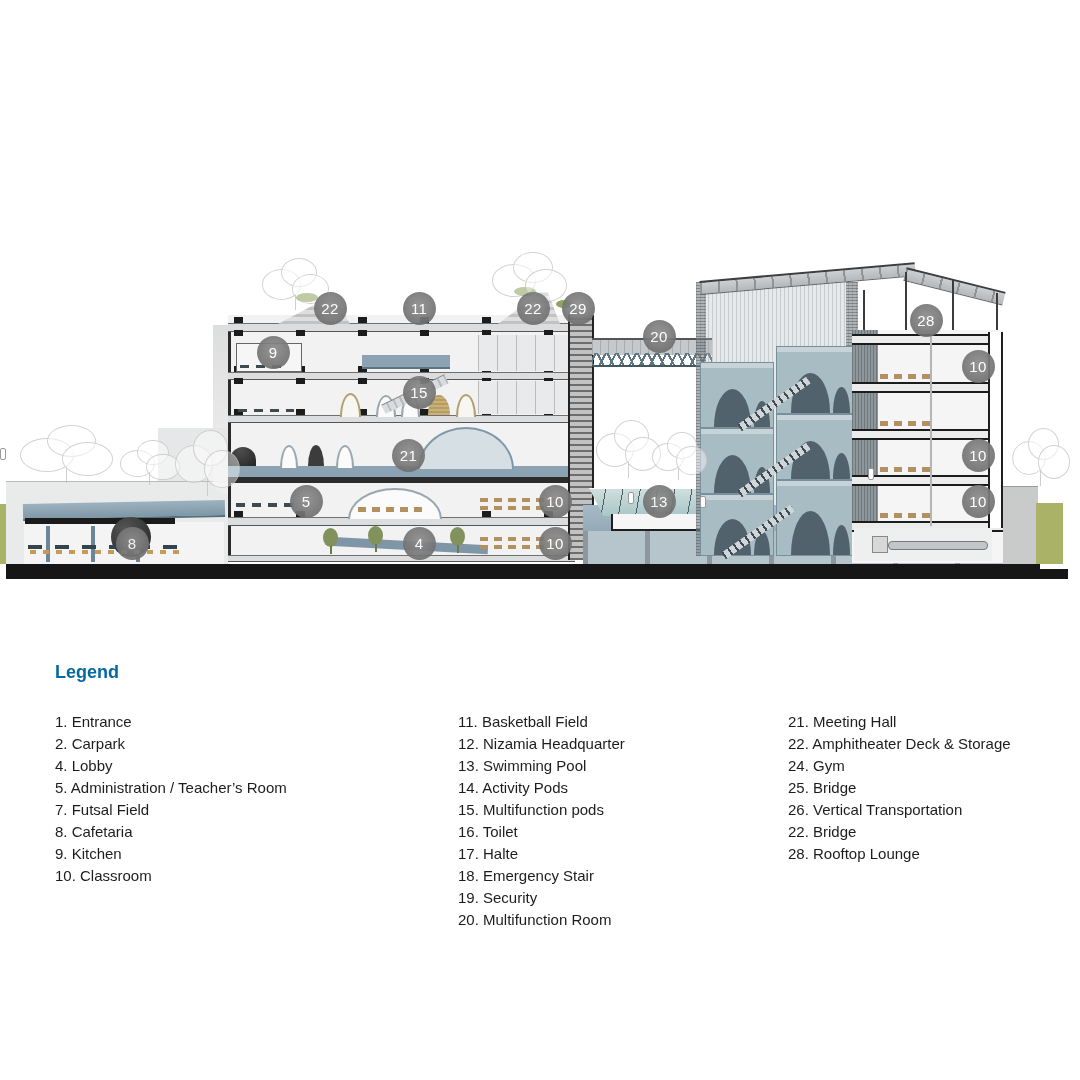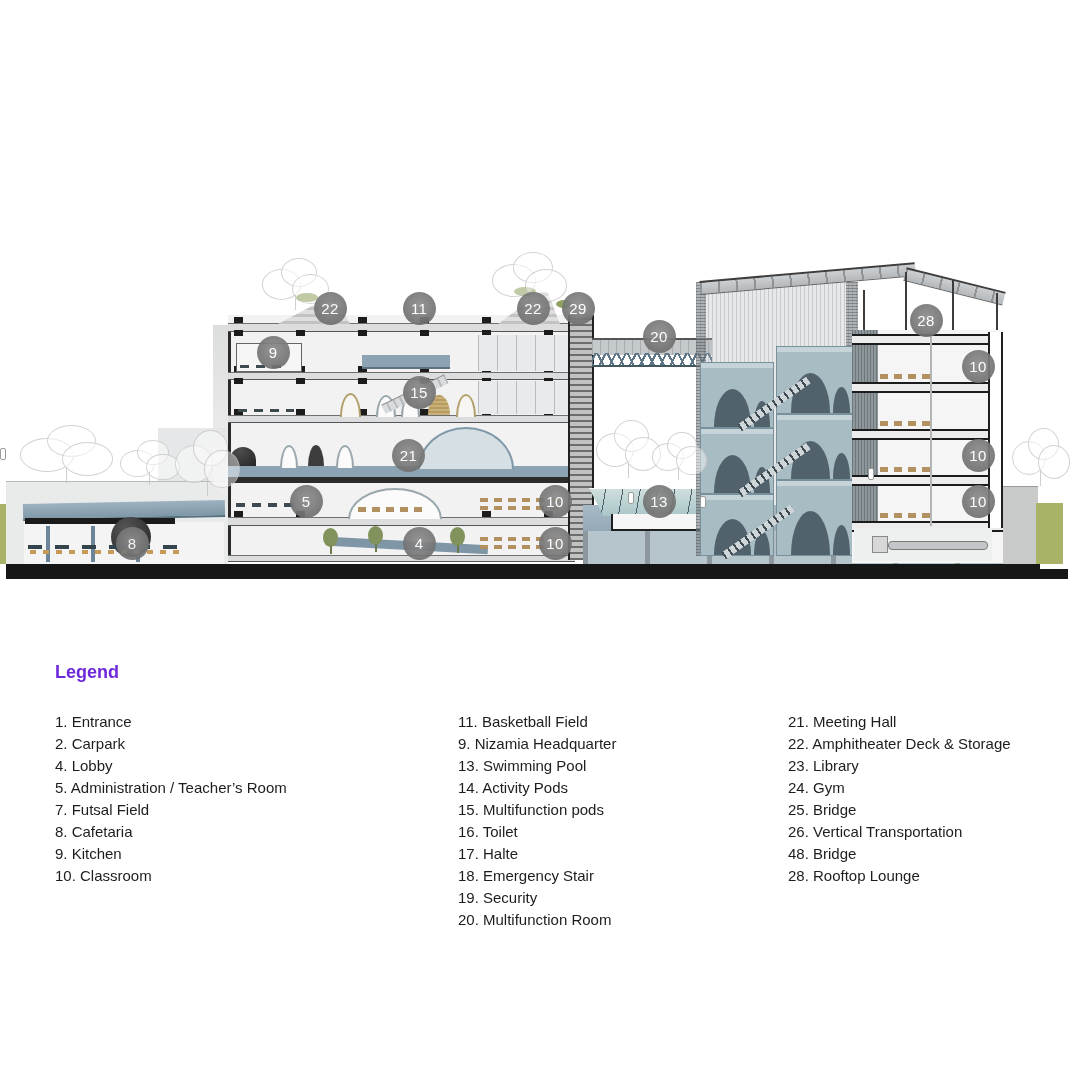--- a/index.html
+++ b/index.html
@@ -130,21 +130,21 @@
 
   .figure{position:absolute;width:4px;height:10px;background:#fff;border:1px solid #9a9a9a;border-radius:2px;}
 
   
   .marker{position:absolute;width:33px;height:33px;border-radius:50%;
           background:radial-gradient(circle at 50% 42%,#8d8d8d,#6f6f6f 75%);opacity:.92;
           display:flex;align-items:center;justify-content:center;
           color:#fff;font-size:15px;font-weight:400;letter-spacing:.3px;}
 
   
-  .legend-title{position:absolute;left:55px;top:662px;margin:0;font-size:18px;font-weight:bold;color:#6d28d9;text-align:center;}
+  .legend-title{position:absolute;left:55px;top:662px;margin:0;font-size:18px;font-weight:bold;color:#0369a1;text-align:center;}
   .legend-col{position:absolute;top:711px;margin:0;padding:0;list-style:none;font-size:15px;color:#1d1d1d;}
   .legend-col li{height:22px;line-height:22px;white-space:nowrap;}
   .col-1{left:55px;} .col-2{left:458px;} .col-3{left:788px;}
 </style>
 </head>
 <body>
 
 <div class="canvas">
   <div class="drawing">
 
@@ -378,34 +378,33 @@
         <li>2. Carpark</li>
         <li>4. Lobby</li>
         <li>5. Administration / Teacher’s Room</li>
         <li>7. Futsal Field</li>
         <li>8. Cafetaria</li>
         <li>9. Kitchen</li>
         <li>10. Classroom</li>
       </ul>
     <ul class="legend-col col-2" id="legend-col-1">
         <li>11. Basketball Field</li>
-        <li>9. Nizamia Headquarter</li>
+        <li>12. Nizamia Headquarter</li>
         <li>13. Swimming Pool</li>
         <li>14. Activity Pods</li>
         <li>15. Multifunction pods</li>
         <li>16. Toilet</li>
         <li>17. Halte</li>
         <li>18. Emergency Stair</li>
         <li>19. Security</li>
         <li>20. Multifunction Room</li>
       </ul>
     <ul class="legend-col col-3" id="legend-col-2">
         <li>21. Meeting Hall</li>
         <li>22. Amphitheater Deck &amp; Storage</li>
-        <li>23. Library</li>
         <li>24. Gym</li>
         <li>25. Bridge</li>
         <li>26. Vertical Transportation</li>
-        <li>48. Bridge</li>
+        <li>22. Bridge</li>
         <li>28. Rooftop Lounge</li>
       </ul>
   </div>
 </div>
 
 </body></html>

